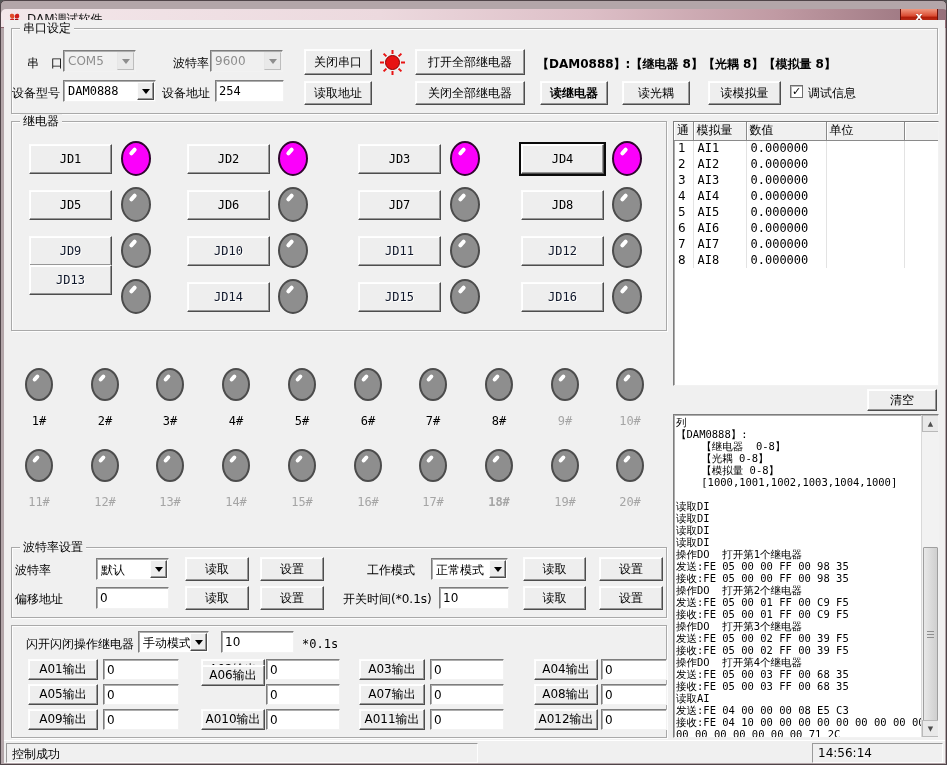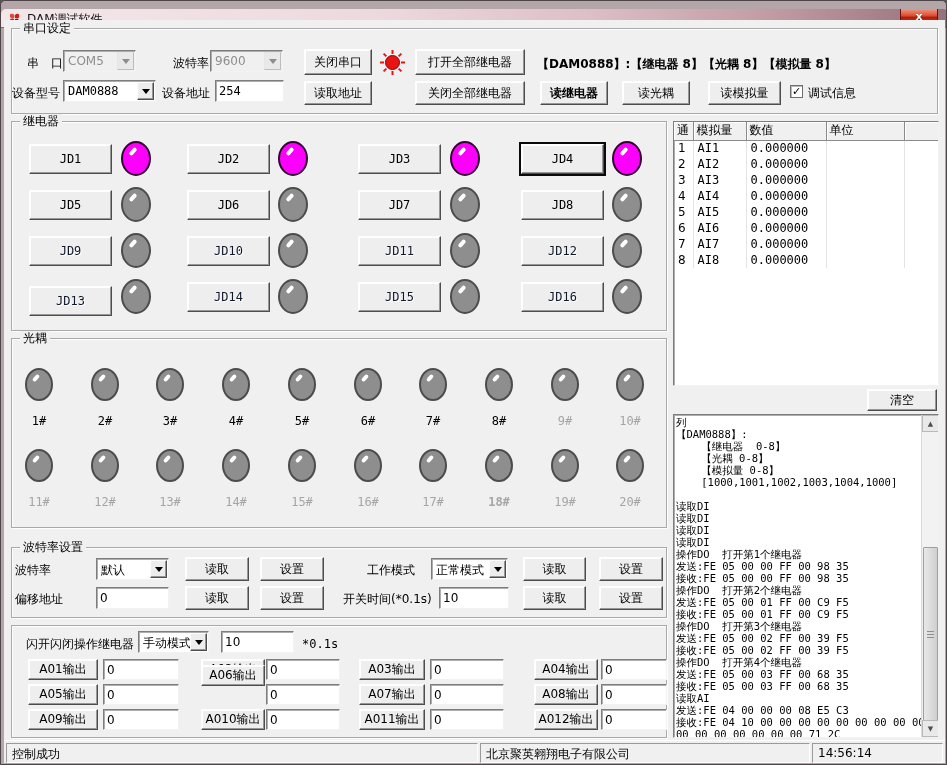--- a/index.html
+++ b/index.html
@@ -160,23 +160,20 @@
   <div class="btn3d" style="left:621px;top:80px;width:68px;height:24px;">读光耦</div>
   <div class="btn3d" style="left:707px;top:80px;width:73px;height:24px;">读模拟量</div>
   <div class="checkbox" style="left:789px;top:84px;">✓</div>
   <span class="lbl" style="left:807px;top:85px;">调试信息</span>
 
   <div class="groupbox" style="left:10px;top:120px;width:656px;height:210px;">
     <span class="legend">继电器</span>
   </div>
   <div id="relay-grid"></div>
 
-  <div class="groupbox" style="left:10px;top:337px;width:656px;height:190px;">
-    <span class="legend">光耦</span>
-  </div>
   <div id="opto-grid"></div>
 
   <div class="groupbox" style="left:10px;top:546px;width:656px;height:71px;">
     <span class="legend">波特率设置</span>
   </div>
   <span class="lbl" style="left:14px;top:562px;">波特率</span>
   <div class="combo" style="left:95px;top:557px;width:73px;">
     <span class="txt">默认</span>
     <div class="arrowbtn">
         <div class="tri"></div>
@@ -320,21 +317,20 @@
       <div class="sb-btn" style="top:0;">▲</div>
       <div id="log-thumb" style="top:132px;height:175px;">
           <div class="grip"></div>
         </div>
       <div class="sb-btn" style="bottom:0;">▼</div>
     </div>
   </div>
 
   <div id="statusbar">
     <div class="sb-panel" style="left:2px;width:472px;">控制成功</div>
-    <div class="sb-panel" style="left:476px;width:330px;">北京聚英翱翔电子有限公司</div>
     <div class="sb-panel" style="left:808px;width:131px;">14:56:14</div>
   </div>
 
 <div class="btn3d mono" style="left: 28px; top: 143px; width: 83px; height: 30px;">JD1</div>
     <div class="light" style="left: 120px; top: 140px; width: 30px; height: 35px; background: rgb(251, 0, 251); border-color: rgb(48, 5, 47);"></div>
     <div class="btn3d mono" style="left: 186px; top: 143px; width: 83px; height: 30px;">JD2</div>
     <div class="light" style="left: 277px; top: 140px; width: 30px; height: 35px; background: rgb(251, 0, 251); border-color: rgb(48, 5, 47);"></div>
     <div class="btn3d mono" style="left: 357px; top: 143px; width: 83px; height: 30px;">JD3</div>
     <div class="light" style="left: 449px; top: 140px; width: 30px; height: 35px; background: rgb(251, 0, 251); border-color: rgb(48, 5, 47);"></div>
     <div class="btn3d mono focused" style="left: 520px; top: 143px; width: 83px; height: 30px;">JD4</div>
@@ -348,21 +344,21 @@
     <div class="btn3d mono" style="left: 520px; top: 189px; width: 83px; height: 30px;">JD8</div>
     <div class="light" style="left: 611px; top: 186px; width: 30px; height: 35px; background: rgb(142, 142, 142); border-color: rgb(76, 76, 76);"></div>
     <div class="btn3d mono disabled" style="left: 28px; top: 235px; width: 83px; height: 30px;">JD9</div>
     <div class="light" style="left: 120px; top: 232px; width: 30px; height: 35px; background: rgb(142, 142, 142); border-color: rgb(76, 76, 76);"></div>
     <div class="btn3d mono disabled" style="left: 186px; top: 235px; width: 83px; height: 30px;">JD10</div>
     <div class="light" style="left: 277px; top: 232px; width: 30px; height: 35px; background: rgb(142, 142, 142); border-color: rgb(76, 76, 76);"></div>
     <div class="btn3d mono disabled" style="left: 357px; top: 235px; width: 83px; height: 30px;">JD11</div>
     <div class="light" style="left: 449px; top: 232px; width: 30px; height: 35px; background: rgb(142, 142, 142); border-color: rgb(76, 76, 76);"></div>
     <div class="btn3d mono disabled" style="left: 520px; top: 235px; width: 83px; height: 30px;">JD12</div>
     <div class="light" style="left: 611px; top: 232px; width: 30px; height: 35px; background: rgb(142, 142, 142); border-color: rgb(76, 76, 76);"></div>
-    <div class="btn3d mono disabled" style="left: 28px; top: 285px; width: 83px; height: 30px;">JD13</div>
+    <div class="btn3d mono disabled" style="left: 28px; top: 264px; width: 83px; height: 30px;">JD13</div>
     <div class="light" style="left: 120px; top: 278px; width: 30px; height: 35px; background: rgb(142, 142, 142); border-color: rgb(76, 76, 76);"></div>
     <div class="btn3d mono disabled" style="left: 186px; top: 281px; width: 83px; height: 30px;">JD14</div>
     <div class="light" style="left: 277px; top: 278px; width: 30px; height: 35px; background: rgb(142, 142, 142); border-color: rgb(76, 76, 76);"></div>
     <div class="btn3d mono disabled" style="left: 357px; top: 281px; width: 83px; height: 30px;">JD15</div>
     <div class="light" style="left: 449px; top: 278px; width: 30px; height: 35px; background: rgb(142, 142, 142); border-color: rgb(76, 76, 76);"></div>
     <div class="btn3d mono disabled" style="left: 520px; top: 281px; width: 83px; height: 30px;">JD16</div>
     <div class="light" style="left: 611px; top: 278px; width: 30px; height: 35px; background: rgb(142, 142, 142); border-color: rgb(76, 76, 76);"></div>
     <div class="light small" style="left: 24px; top: 367px; width: 28px; height: 33px; background: rgb(142, 142, 142); border-color: rgb(76, 76, 76);"></div>
     <div class="opto-lbl" style="left: 16px; top: 413px;">1#</div>
     <div class="light small" style="left: 90px; top: 367px; width: 28px; height: 33px; background: rgb(142, 142, 142); border-color: rgb(76, 76, 76);"></div>

